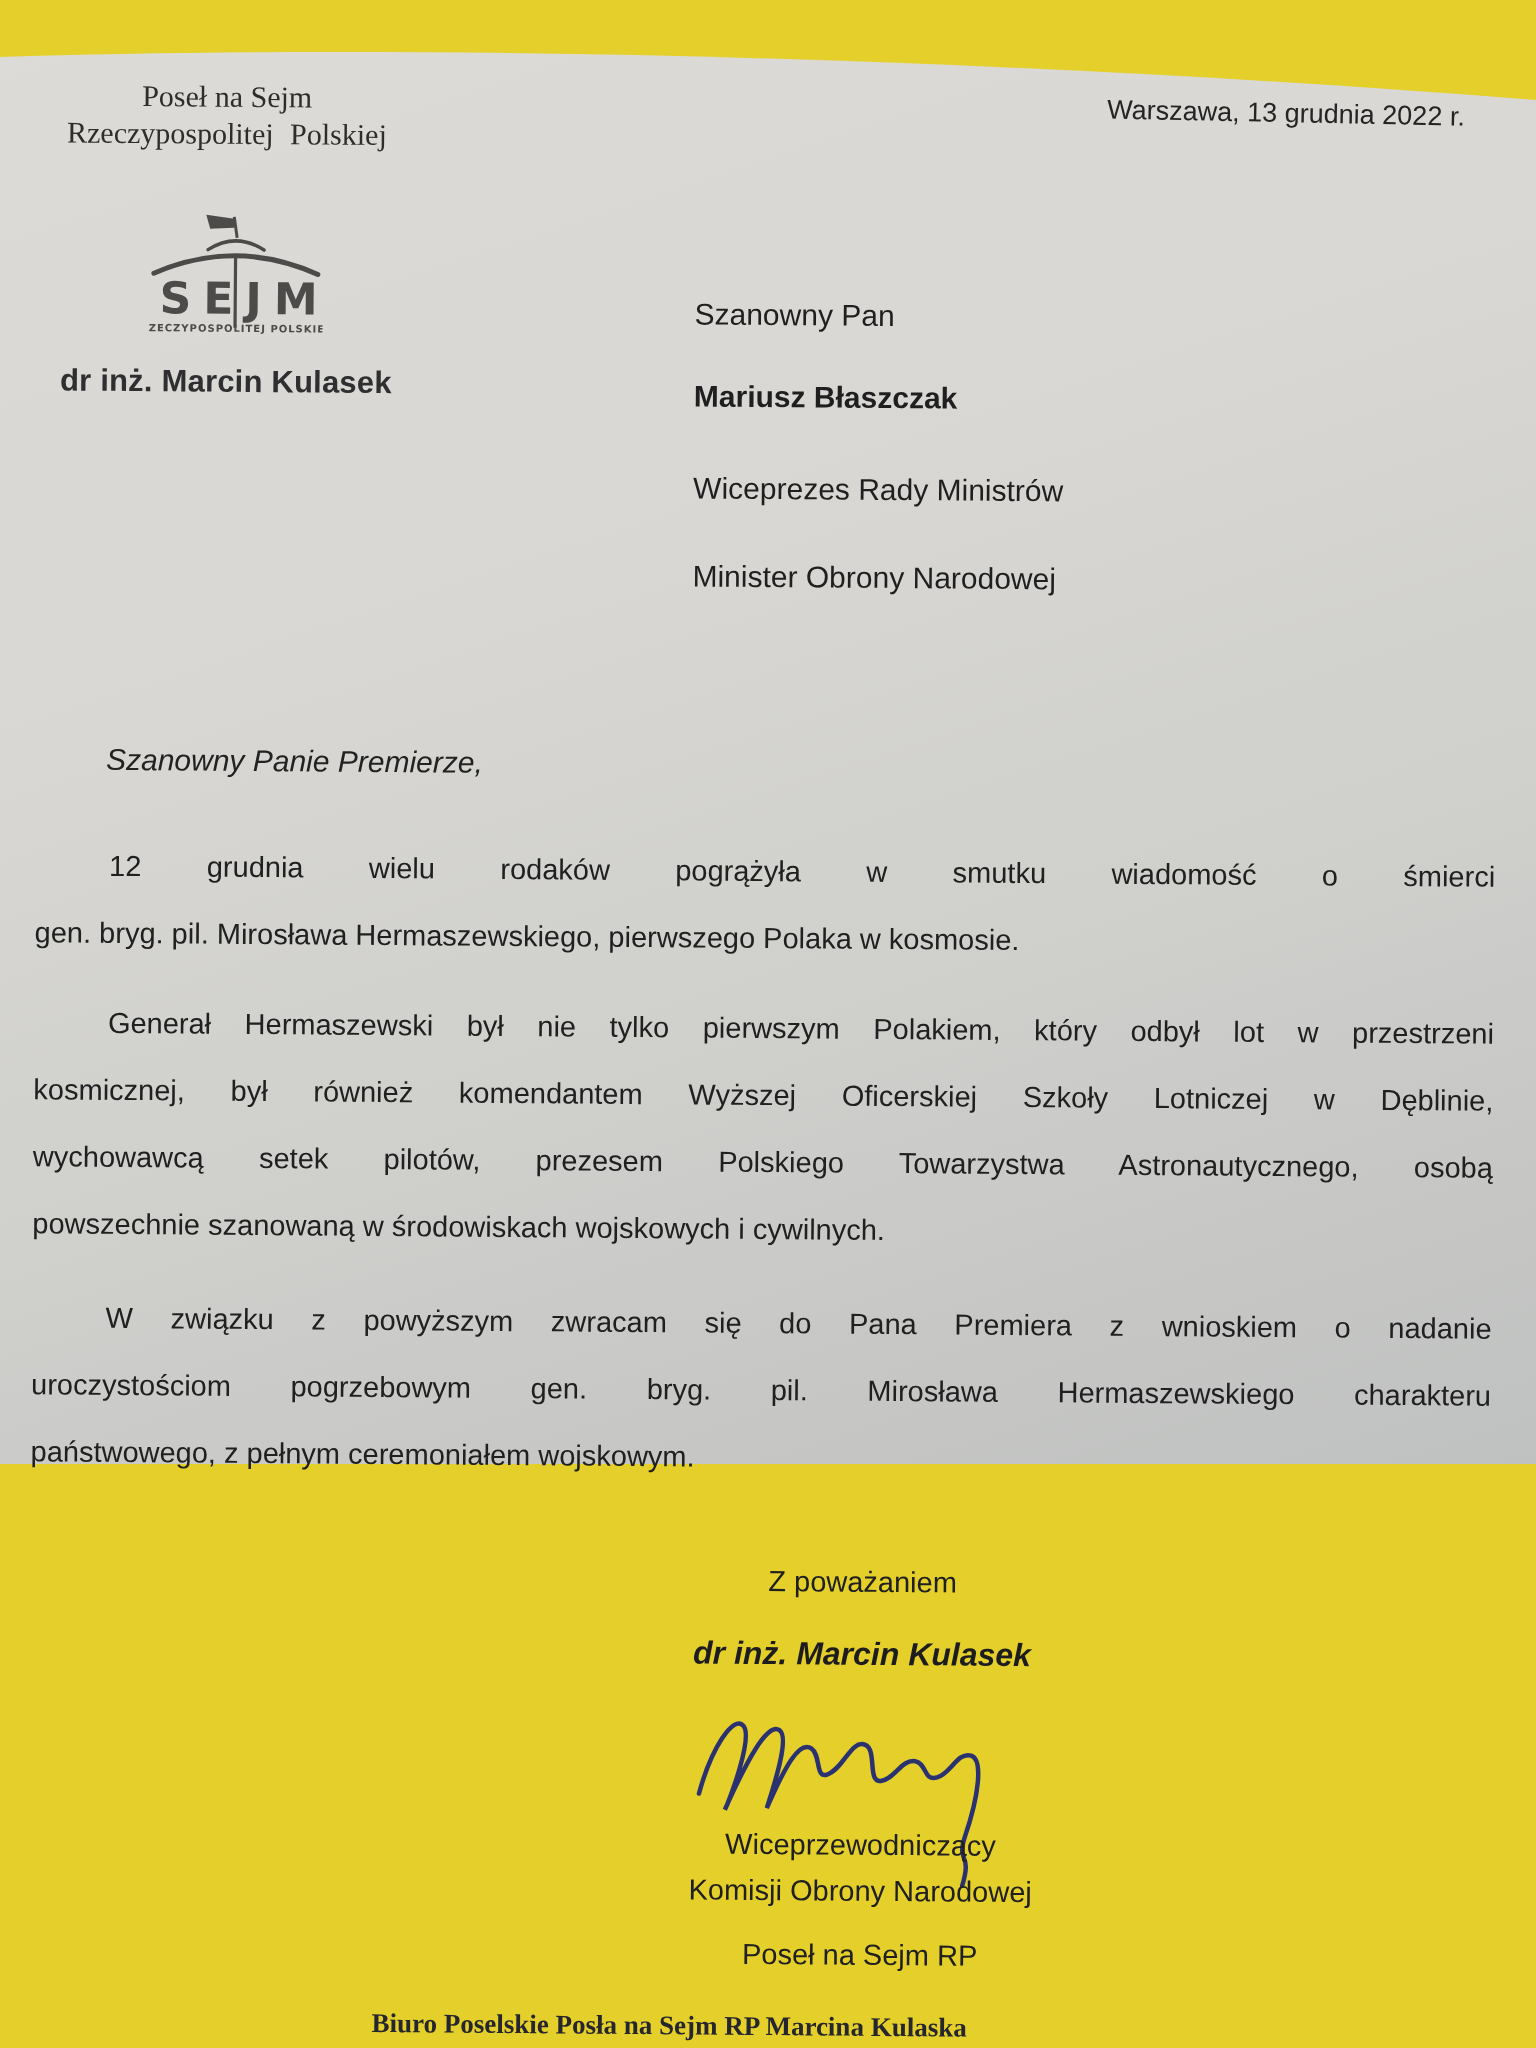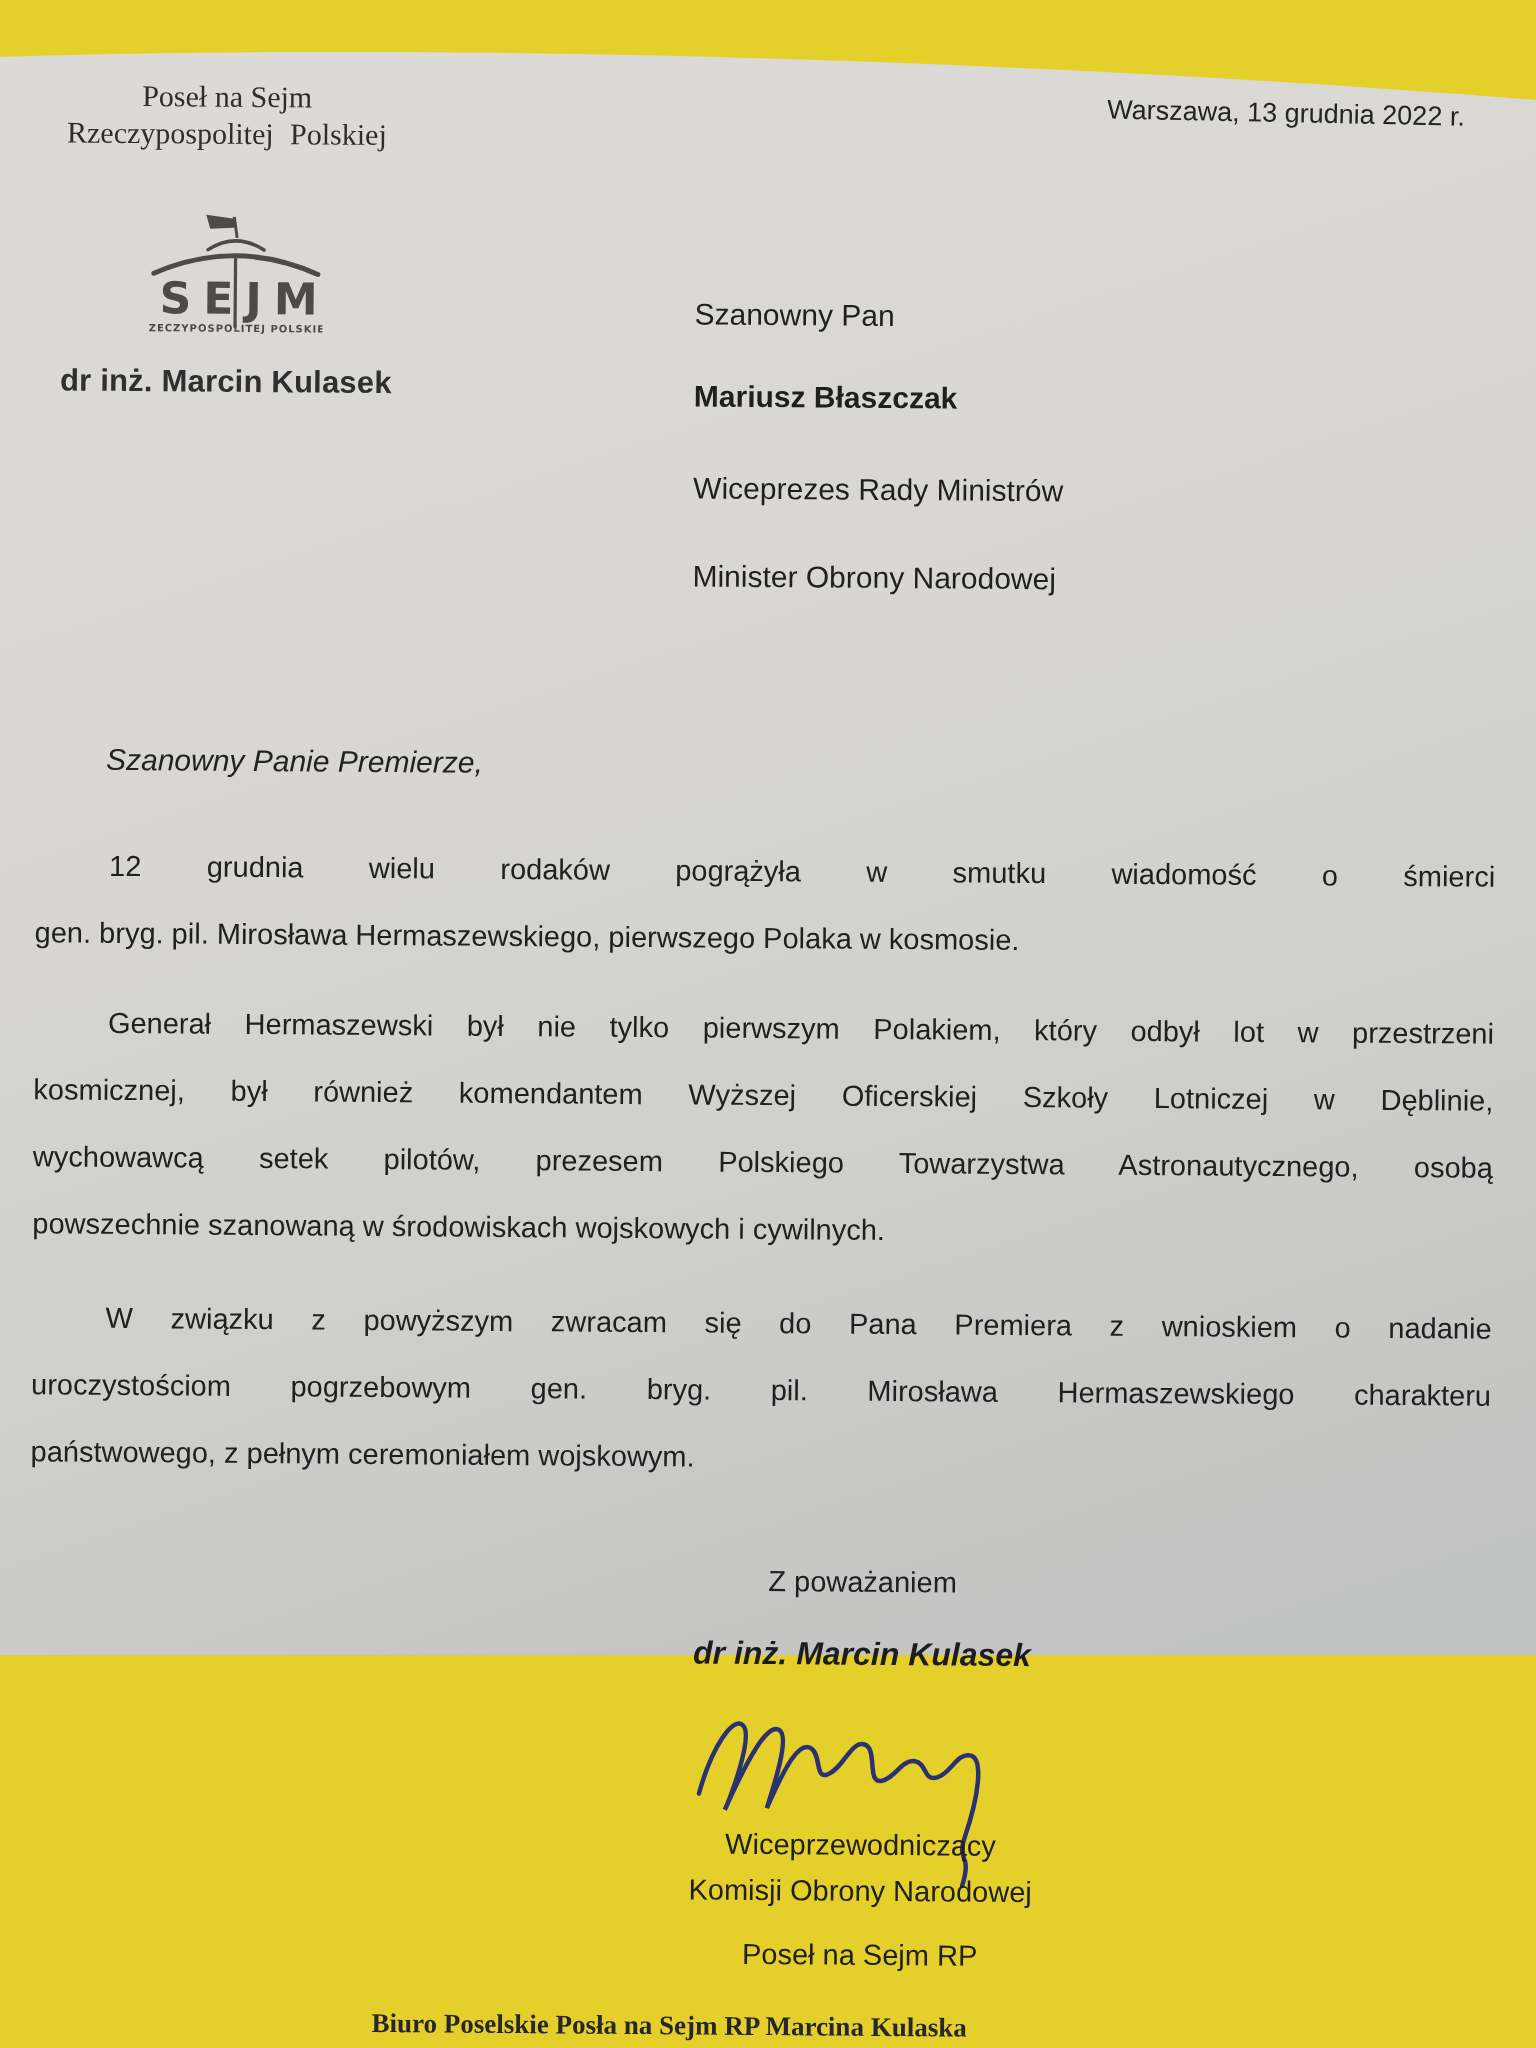--- a/index.html
+++ b/index.html
@@ -4,21 +4,21 @@
 <style>
   html,body{margin:0;padding:0;}
   body{
     width:1536px;height:2048px;
     background:#e5d02b; 
     overflow:hidden;
     font-family:"Liberation Sans", sans-serif;
     position:relative;
   }
   .paper{
-    position:absolute;left:0;top:0;width:1536px;height:1655px;
+    position:absolute;left:0;top:0;width:1536px;height:1464px;
     background:linear-gradient(162deg,#dcdbd7 0%,#d8d7d3 38%,#cfcfcc 66%,#bfc1c0 100%);
     clip-path:path("M 0 57 C 420 44 980 56 1536 100 L 1536 2023 C 1050 2046 420 2050 0 2036 Z");
   }
   .content{
     position:absolute;left:0;top:0;width:1536px;height:2048px;
     transform:rotate(0.45deg);transform-origin:0 0;
     color:#222;
   }
   .abs{position:absolute;}
   

